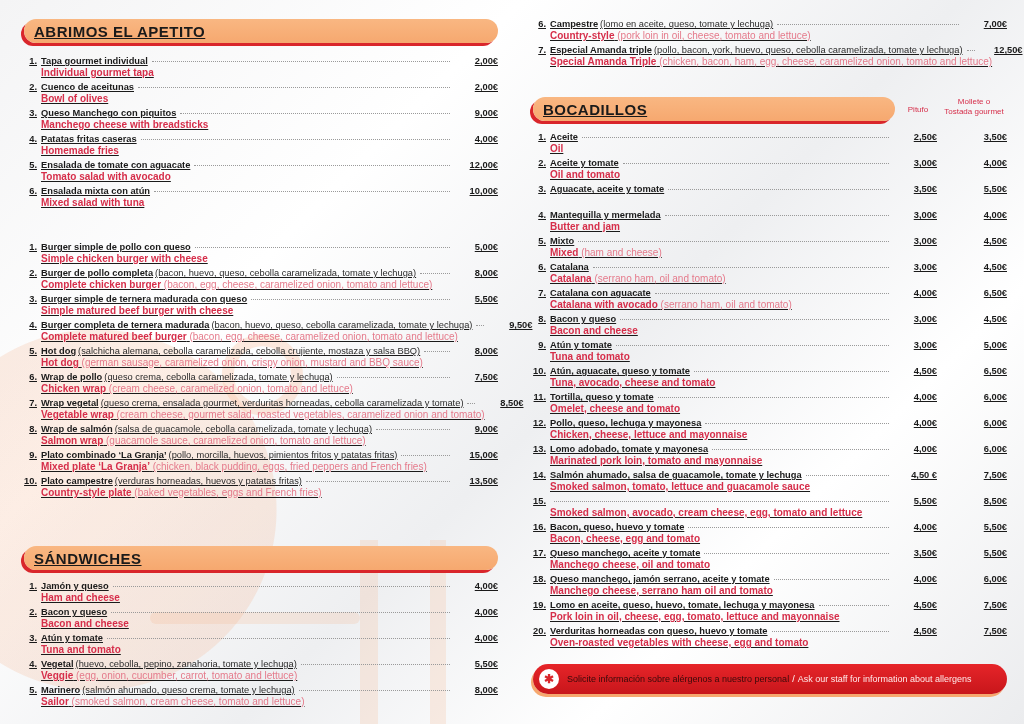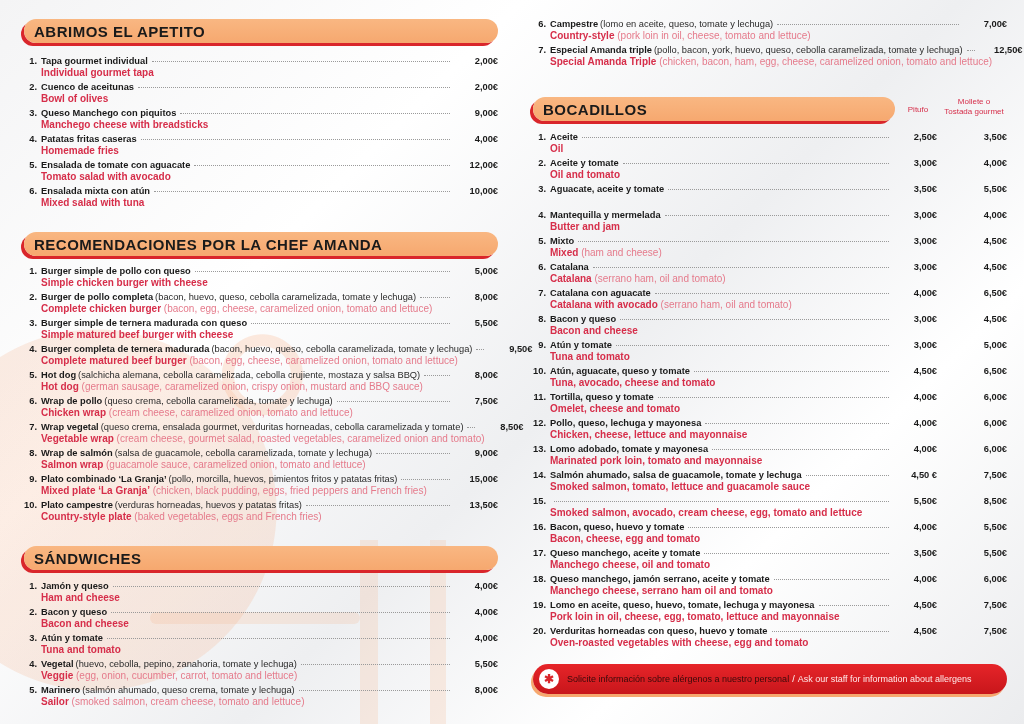--- a/index.html
+++ b/index.html
@@ -24,21 +24,21 @@
 
   .banner {
     position: relative; height: 24px; border-radius: 12px;
     background: linear-gradient(180deg, #f9b782 0%, #f6a86f 100%);
     box-shadow: -3px 3px 0 #d9262b;
     display: flex; align-items: center; padding-left: 10px;
   }
   .banner-title {
     font-weight: bold; font-size: 15px; letter-spacing: 0.5px; color: #1a1a1a;
   }
-  .section { position: absolute; }
+  .section { position: absolute; text-decoration: underline; }
   .items { margin-top: 10px; }
   .item { position: relative; height: 26px; }
   .item-line { display: flex; align-items: baseline; font-size: 9.3px; line-height: 12px; }
   .item-num { width: 17px; text-align: right; padding-right: 4px; font-weight: bold; flex-shrink: 0; }
   .item-name { font-weight: bold; white-space: nowrap; }
   .item-desc { font-weight: normal; color: #2a2a2a; white-space: nowrap; margin-left: 2px; }
   .dots { flex: 1; border-bottom: 1px dotted #9a9a9a; margin: 0 4px; transform: translateY(-2px); min-width: 8px; }
   .price { font-weight: bold; text-align: right; width: 44px; flex-shrink: 0; }
   .price2 { font-weight: bold; text-align: right; width: 70px; flex-shrink: 0; }
   .item-en { padding-left: 17px; font-size: 10px; line-height: 11px; color: #d62e4a; white-space: nowrap; }
@@ -129,23 +129,20 @@
               <span class="item-name">Ensalada mixta con atún</span>
               <span class="dots"></span>
               <span class="price">10,00€</span>
             </div>
             <div class="item-en"><span class="en-name">Mixed salad with tuna</span></div>
           </div>
         </div>
     </div>
 
     <div class="section" style="top:232px;width:474px;">
-      <div class="banner">
-        <span class="banner-title">RECOMENDACIONES POR LA CHEF AMANDA</span>
-      </div>
       <div class="items" style="margin-top:9px;">
           <div class="item">
             <div class="item-line">
               <span class="item-num">1.</span>
               <span class="item-name">Burger simple de pollo con queso</span>
               <span class="dots"></span>
               <span class="price">5,00€</span>
             </div>
             <div class="item-en"><span class="en-name">Simple chicken burger with cheese</span></div>
           </div>

